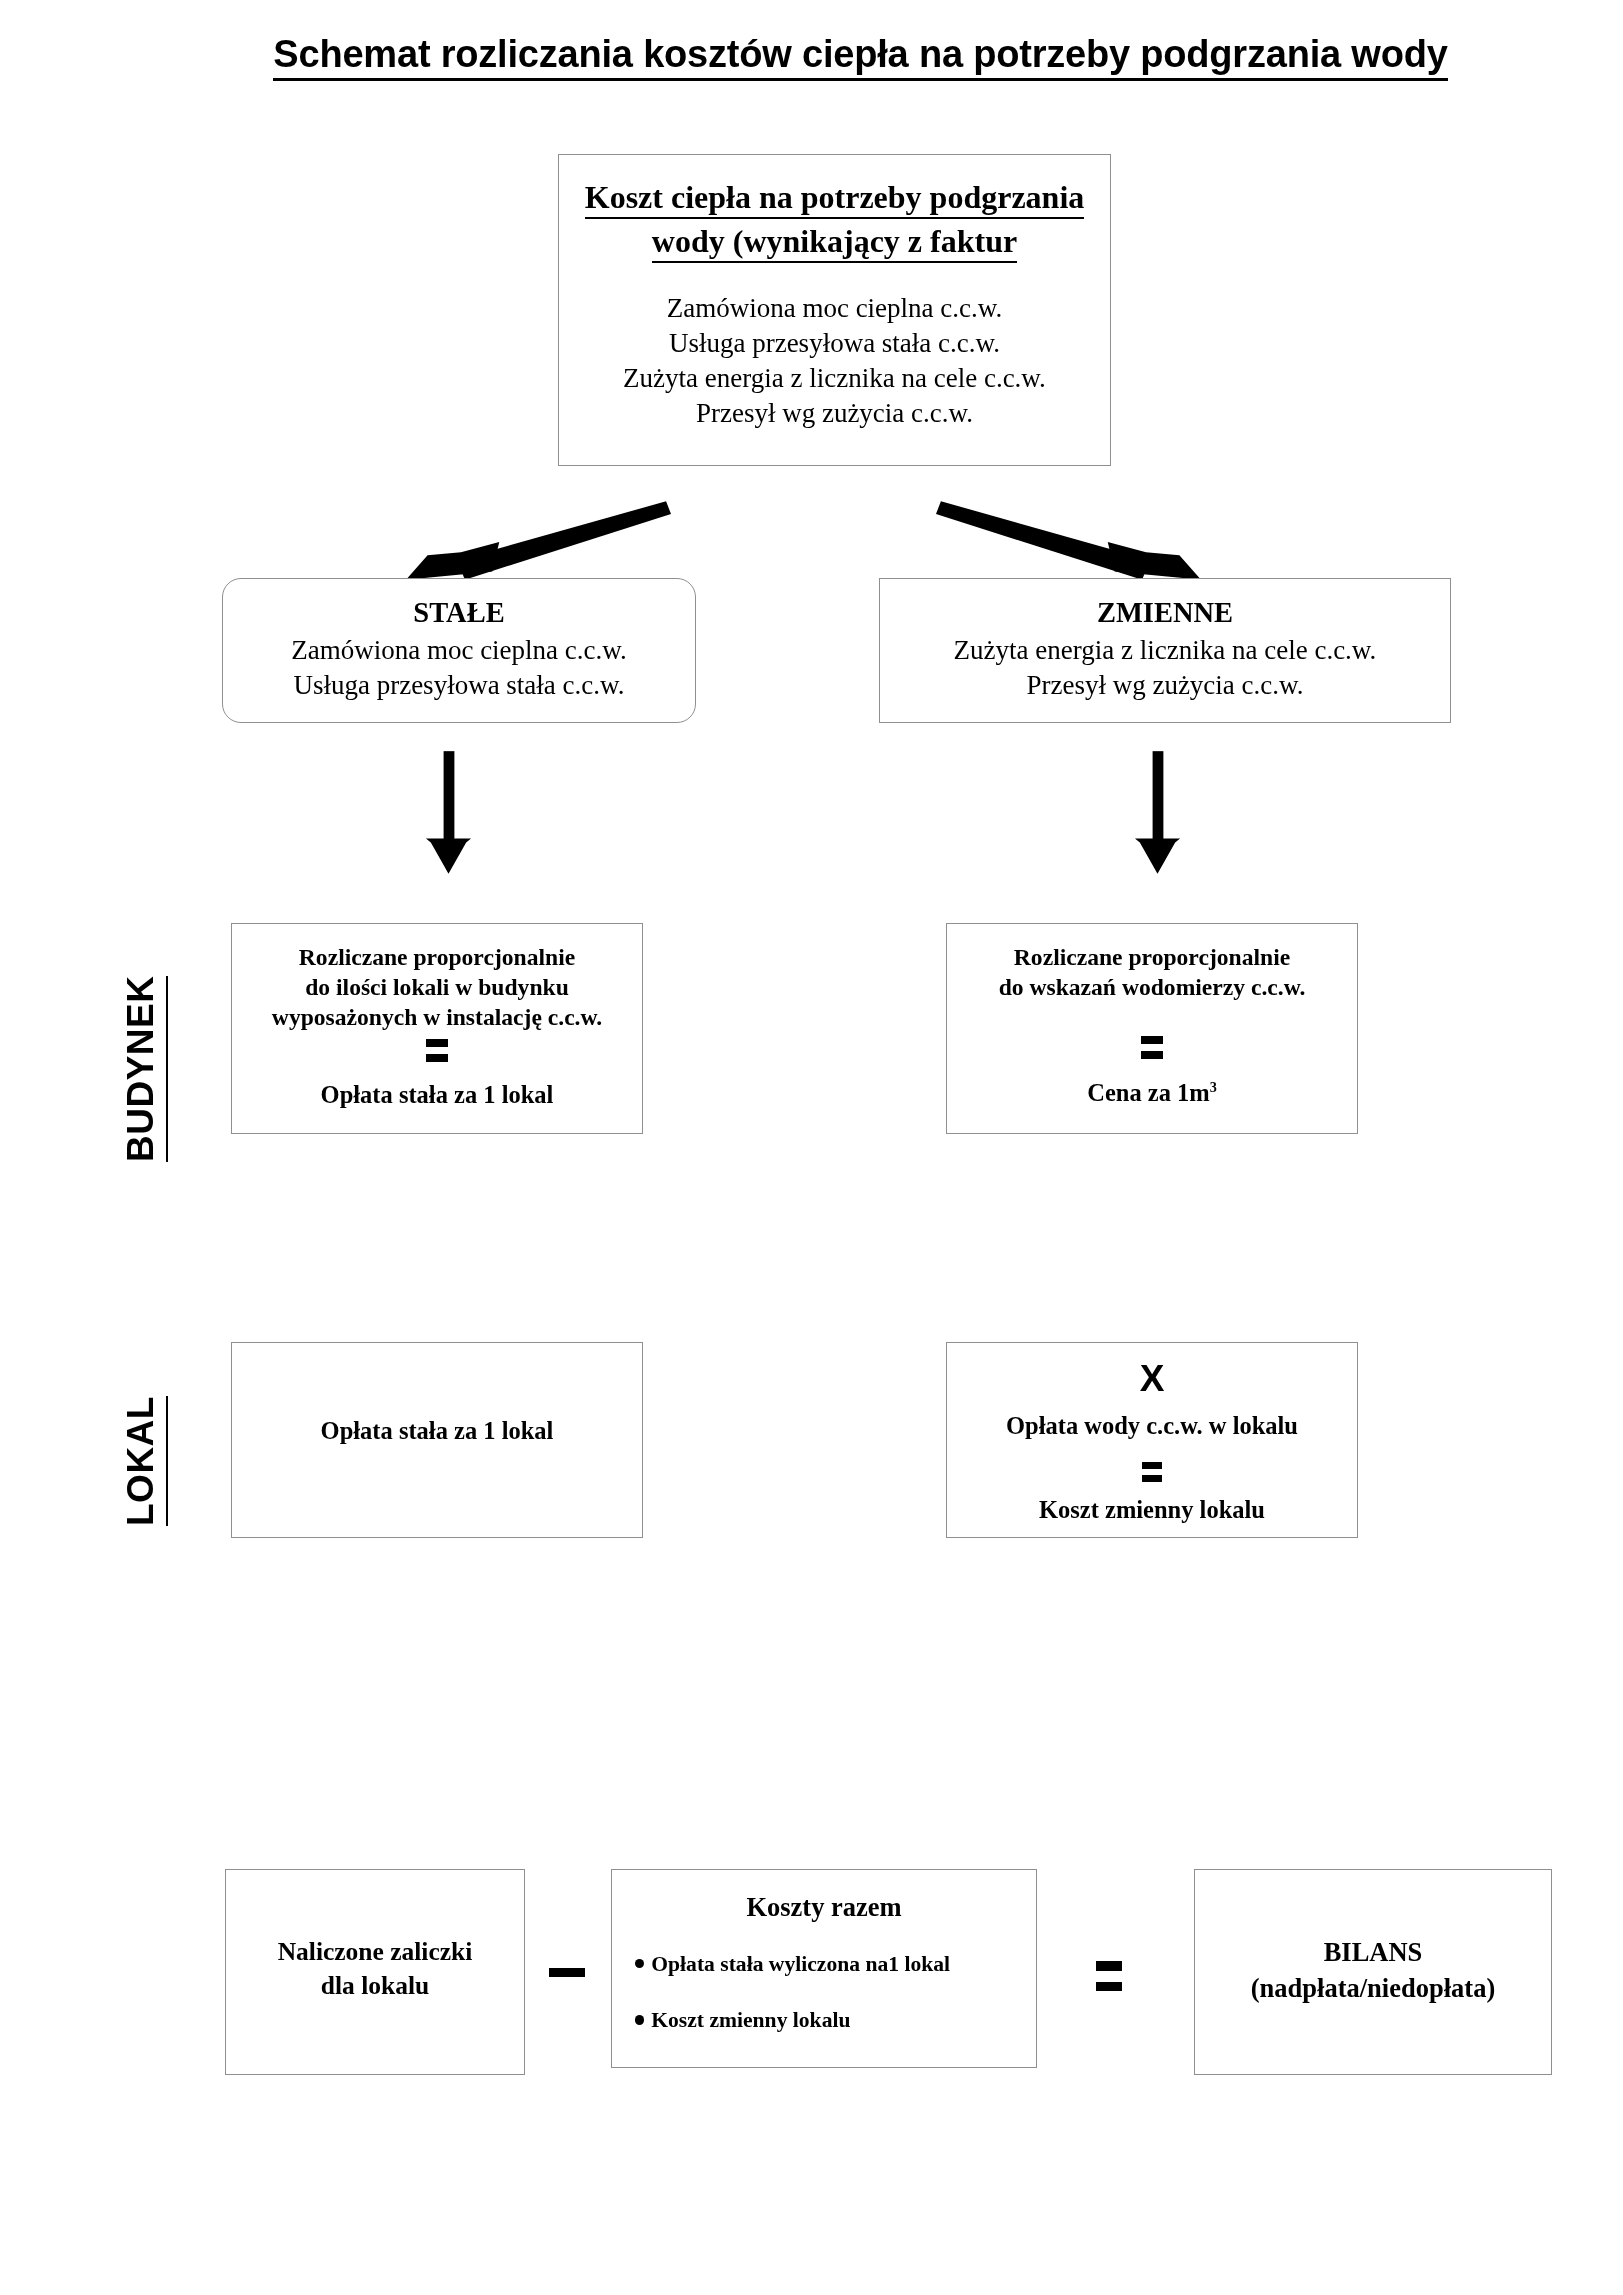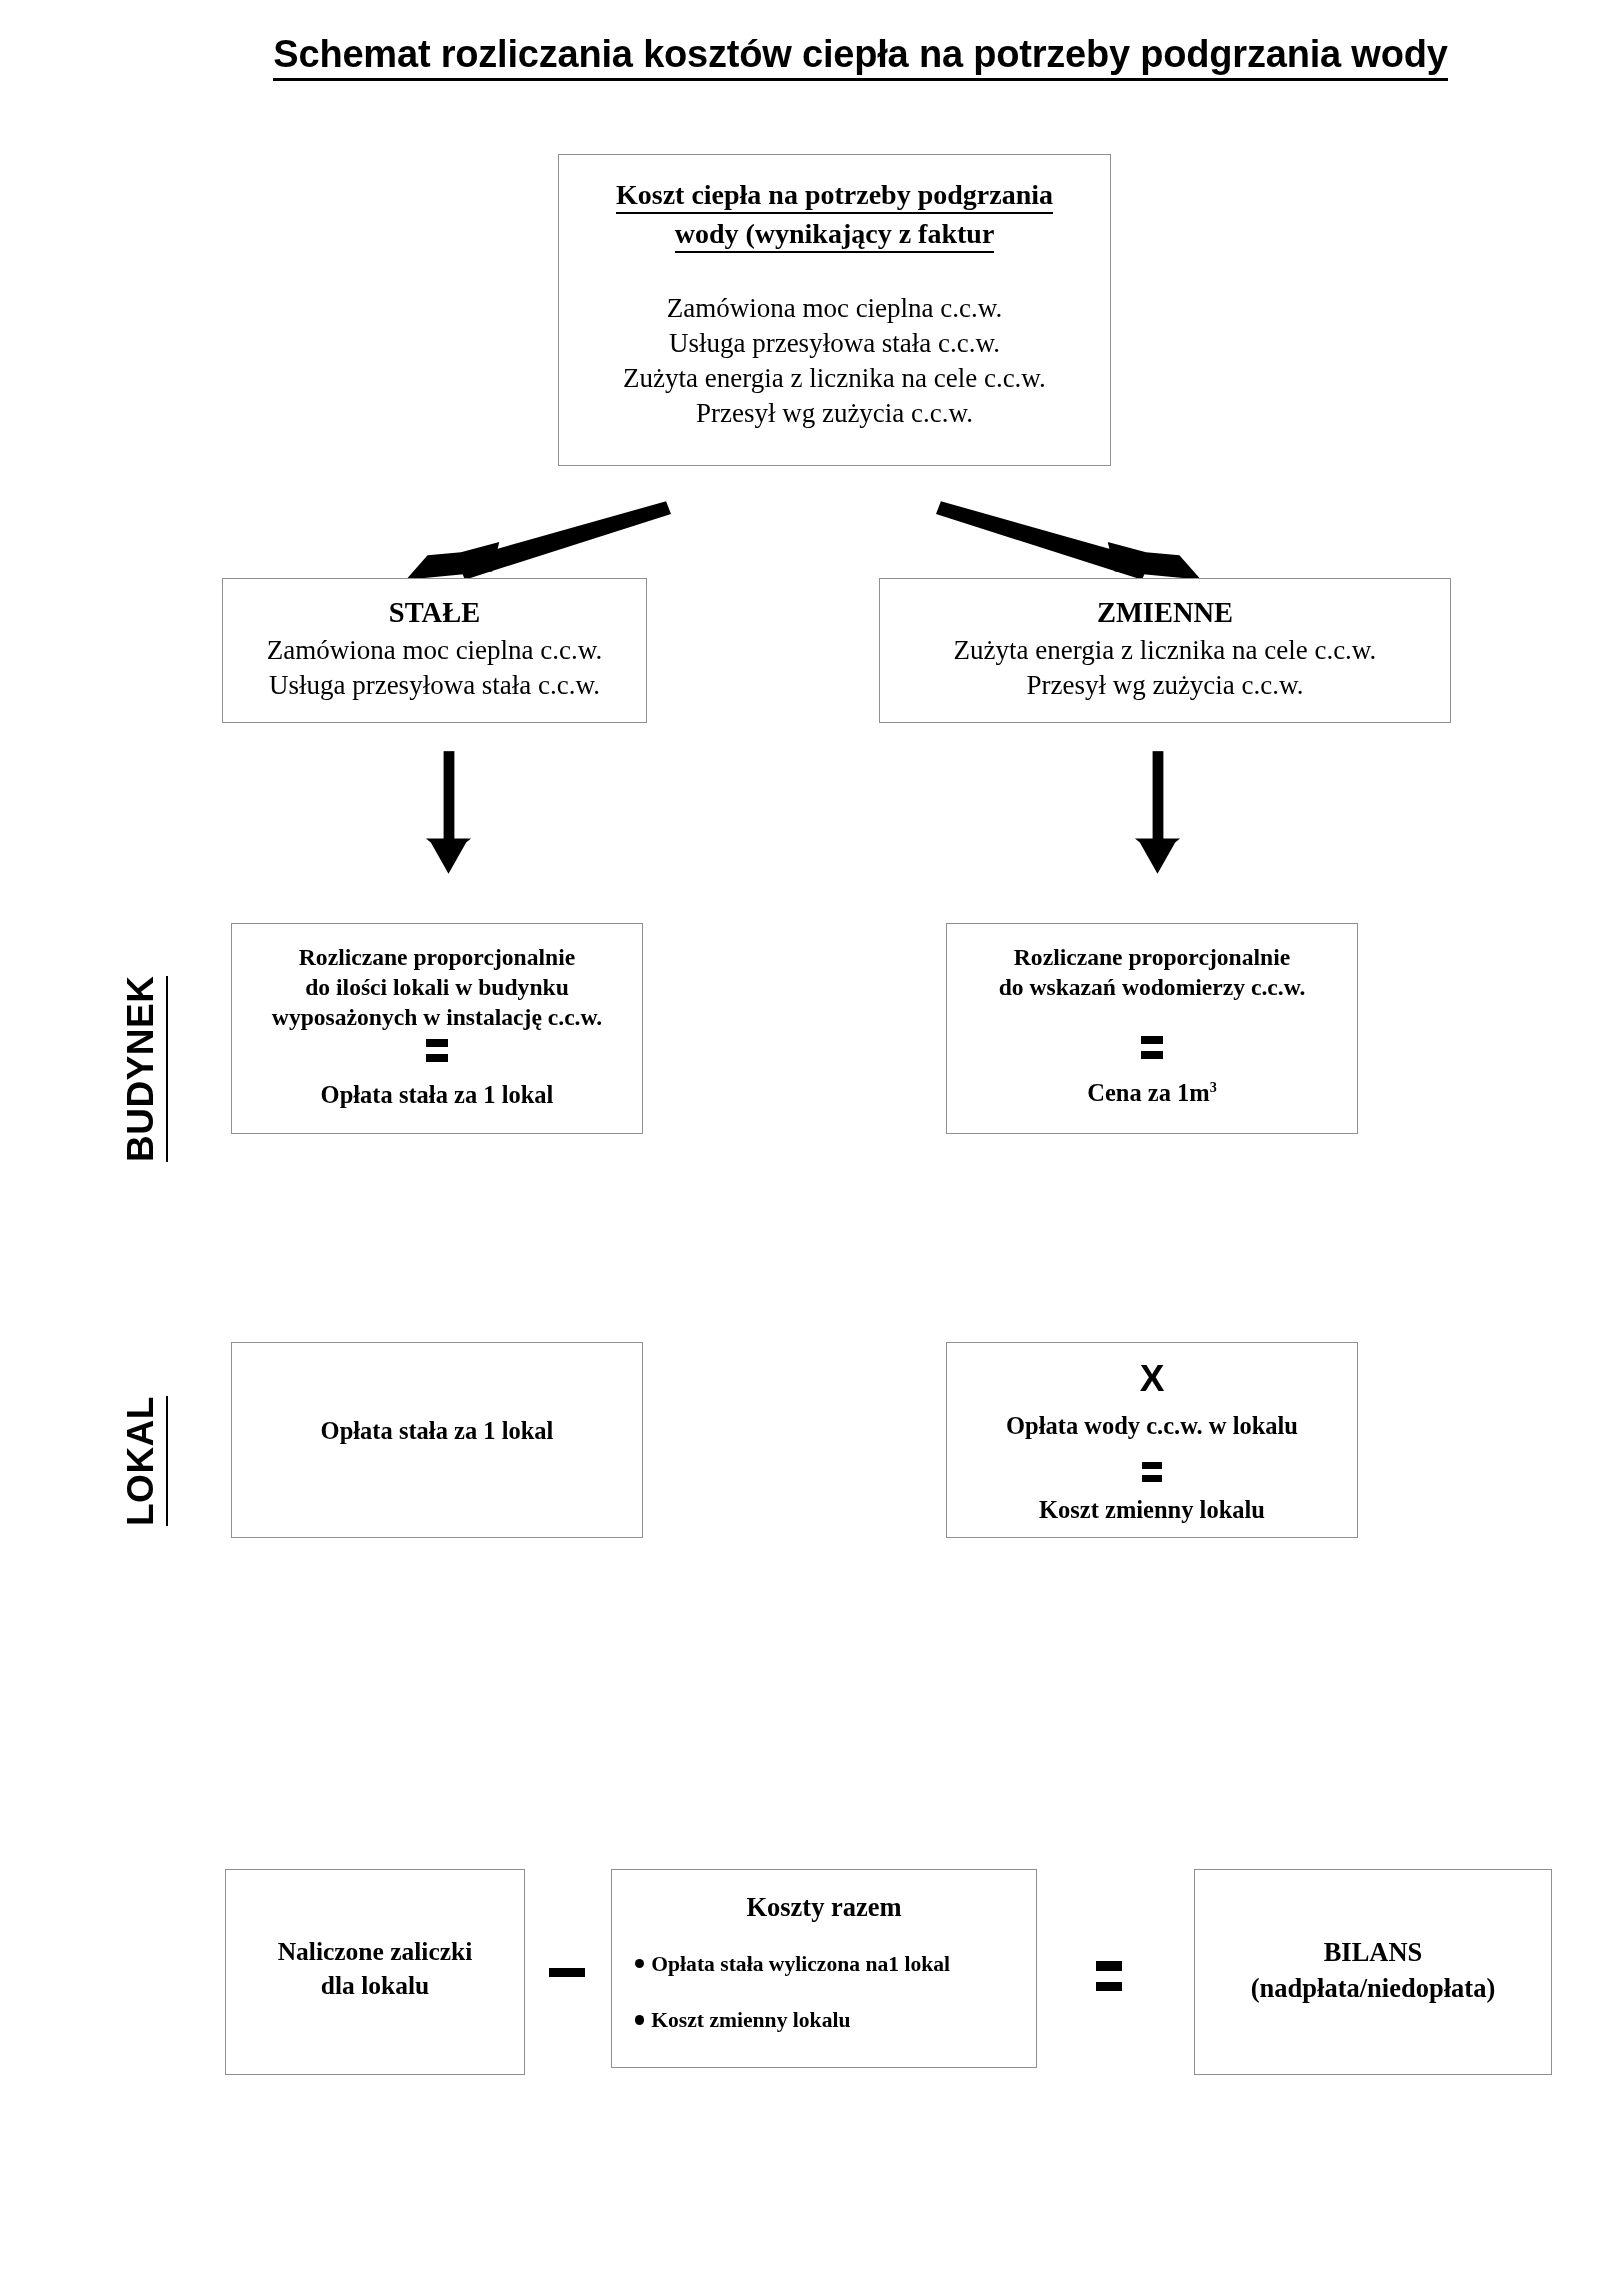--- a/index.html
+++ b/index.html
@@ -126,21 +126,21 @@
 </head>
 <body>
 
 <div id="page">
 
   <div id="title">
     <span class="tl">Schemat rozliczania kosztów ciepła na potrzeby podgrzania wody</span>
   </div>
 
   <div class="box" style="left:510px; top:154px; width:553px; height:312px;">
-    <div class="inner" style="top:22.6px; font-size:28px;font-family:Liberation Serif, serif;">
+    <div class="inner" style="top:22.6px; font-size:32px;font-family:Liberation Serif, serif;">
       <div><span class="hdr-u">Koszt ciepła na potrzeby podgrzania</span></div>
       <div style="margin-top:2.9px;"><span class="hdr-u">wody (wynikający z faktur</span></div>
     </div>
     <div class="inner serif-line" style="top:136px; font-size:27px;">
       <div>Zamówiona moc cieplna c.c.w.</div>
       <div>Usługa przesyłowa stała c.c.w.</div>
       <div>Zużyta energia z licznika na cele c.c.w.</div>
       <div>Przesył wg zużycia c.c.w.</div>
     </div>
   </div>
@@ -148,21 +148,21 @@
   <svg class="arrow" style="left:358px; top:501px;" width="265" height="79" viewBox="0 0 540 160">
     <polygon points="530,0 540,26 120,160 104,120" fill="#000"></polygon>
     <polygon points="190,83 176,143 0,160 44,110 112,104" fill="#000"></polygon>
   </svg>
 
   <svg class="arrow" style="left:888px; top:501px;" width="265" height="79" viewBox="0 0 540 160">
     <polygon points="10,0 0,26 420,160 436,120" fill="#000"></polygon>
     <polygon points="350,83 364,143 540,160 496,110 428,104" fill="#000"></polygon>
   </svg>
 
-  <div class="box" style="left:174px; top:578px; width:425px; height:145px;">
+  <div class="box" style="left:174px; top:578px; width:474px; height:145px;border-radius:19px;">
     <div class="inner bold" style="top:17.7px; font-size:28.5px;">STAŁE</div>
     <div class="inner serif-line" style="top:54px; font-size:27px;">
       <div>Zamówiona moc cieplna c.c.w.</div>
       <div>Usługa przesyłowa stała c.c.w.</div>
     </div>
   </div>
 
   <div class="box" style="left:831px; top:578px; width:572px; height:145px;">
     <div class="inner bold" style="top:17.7px; font-size:28.5px;">ZMIENNE</div>
     <div class="inner serif-line" style="top:54px; font-size:27px;">

